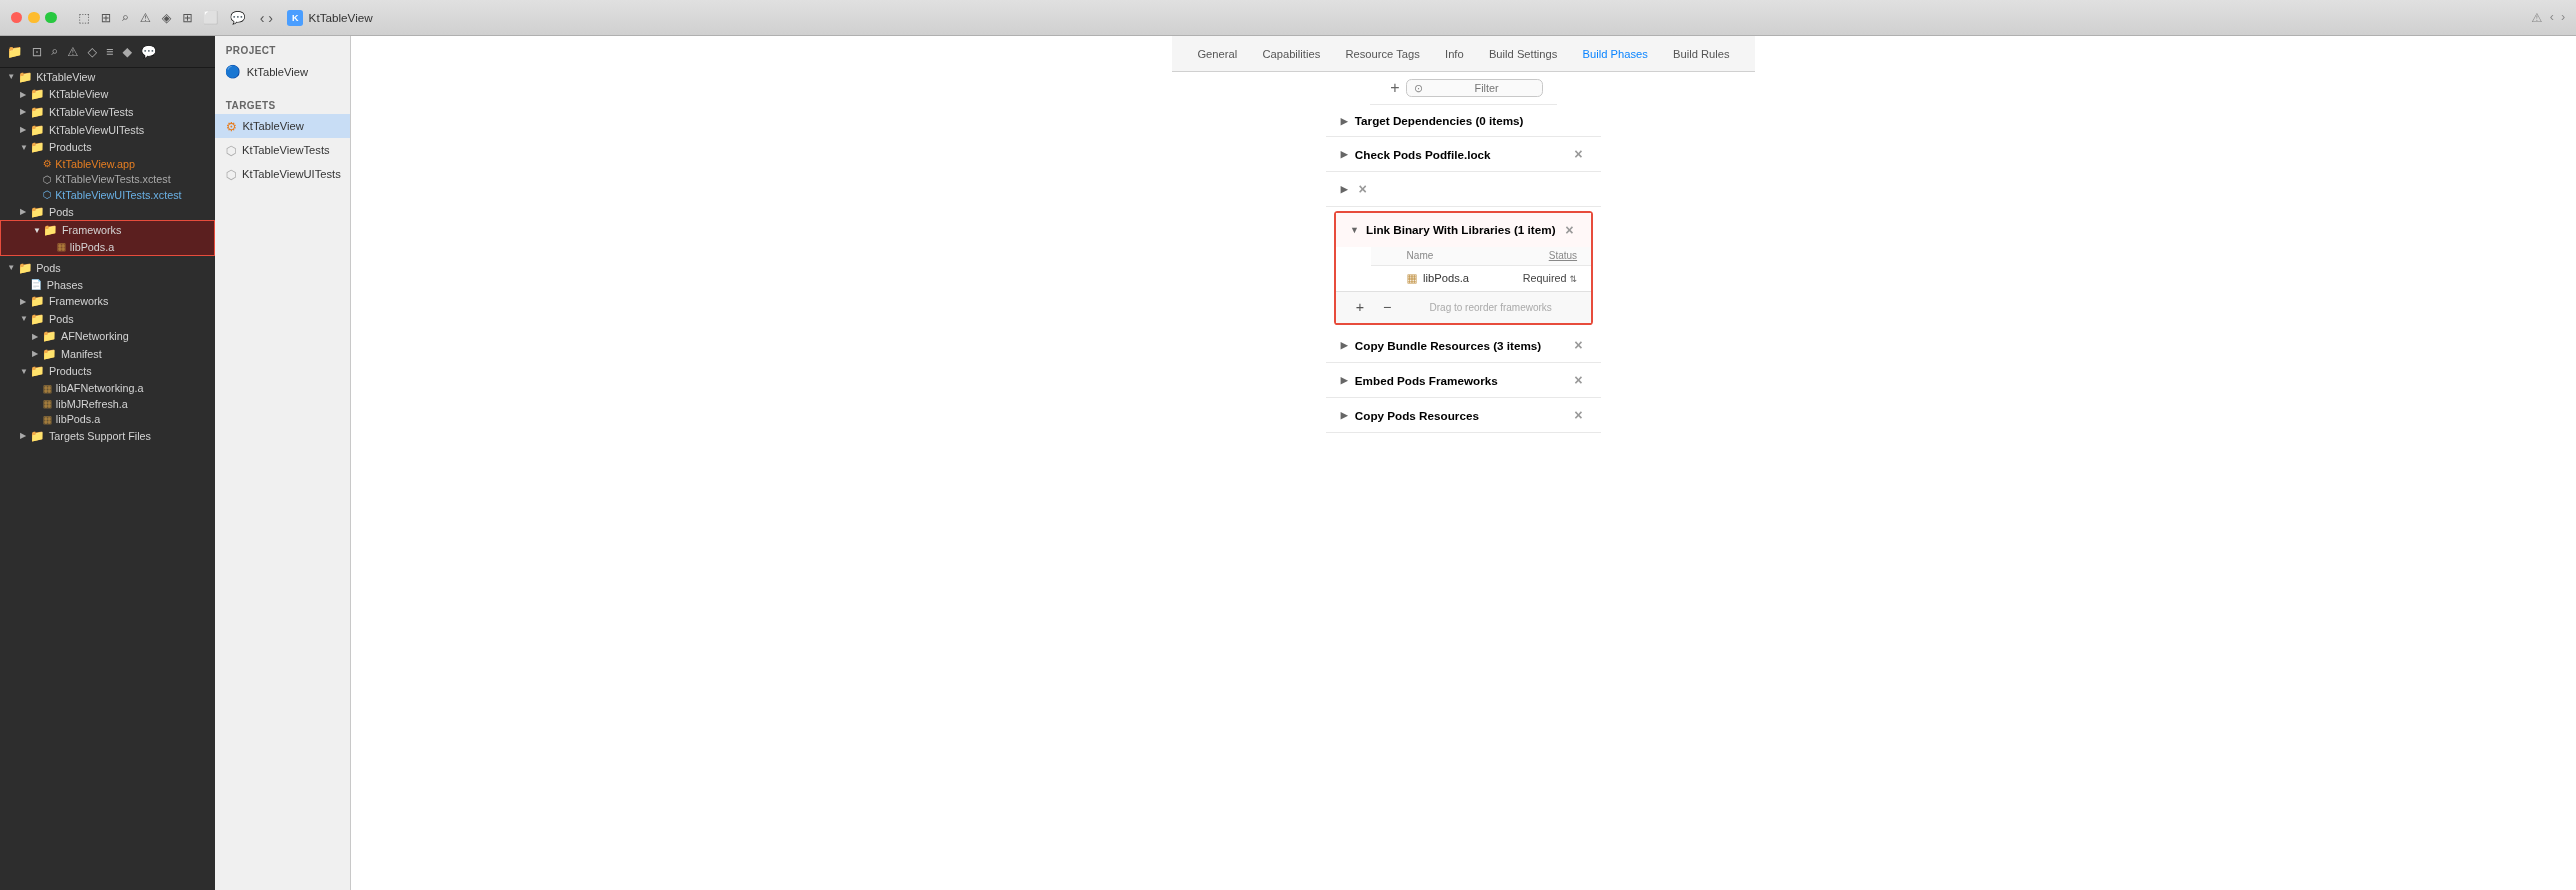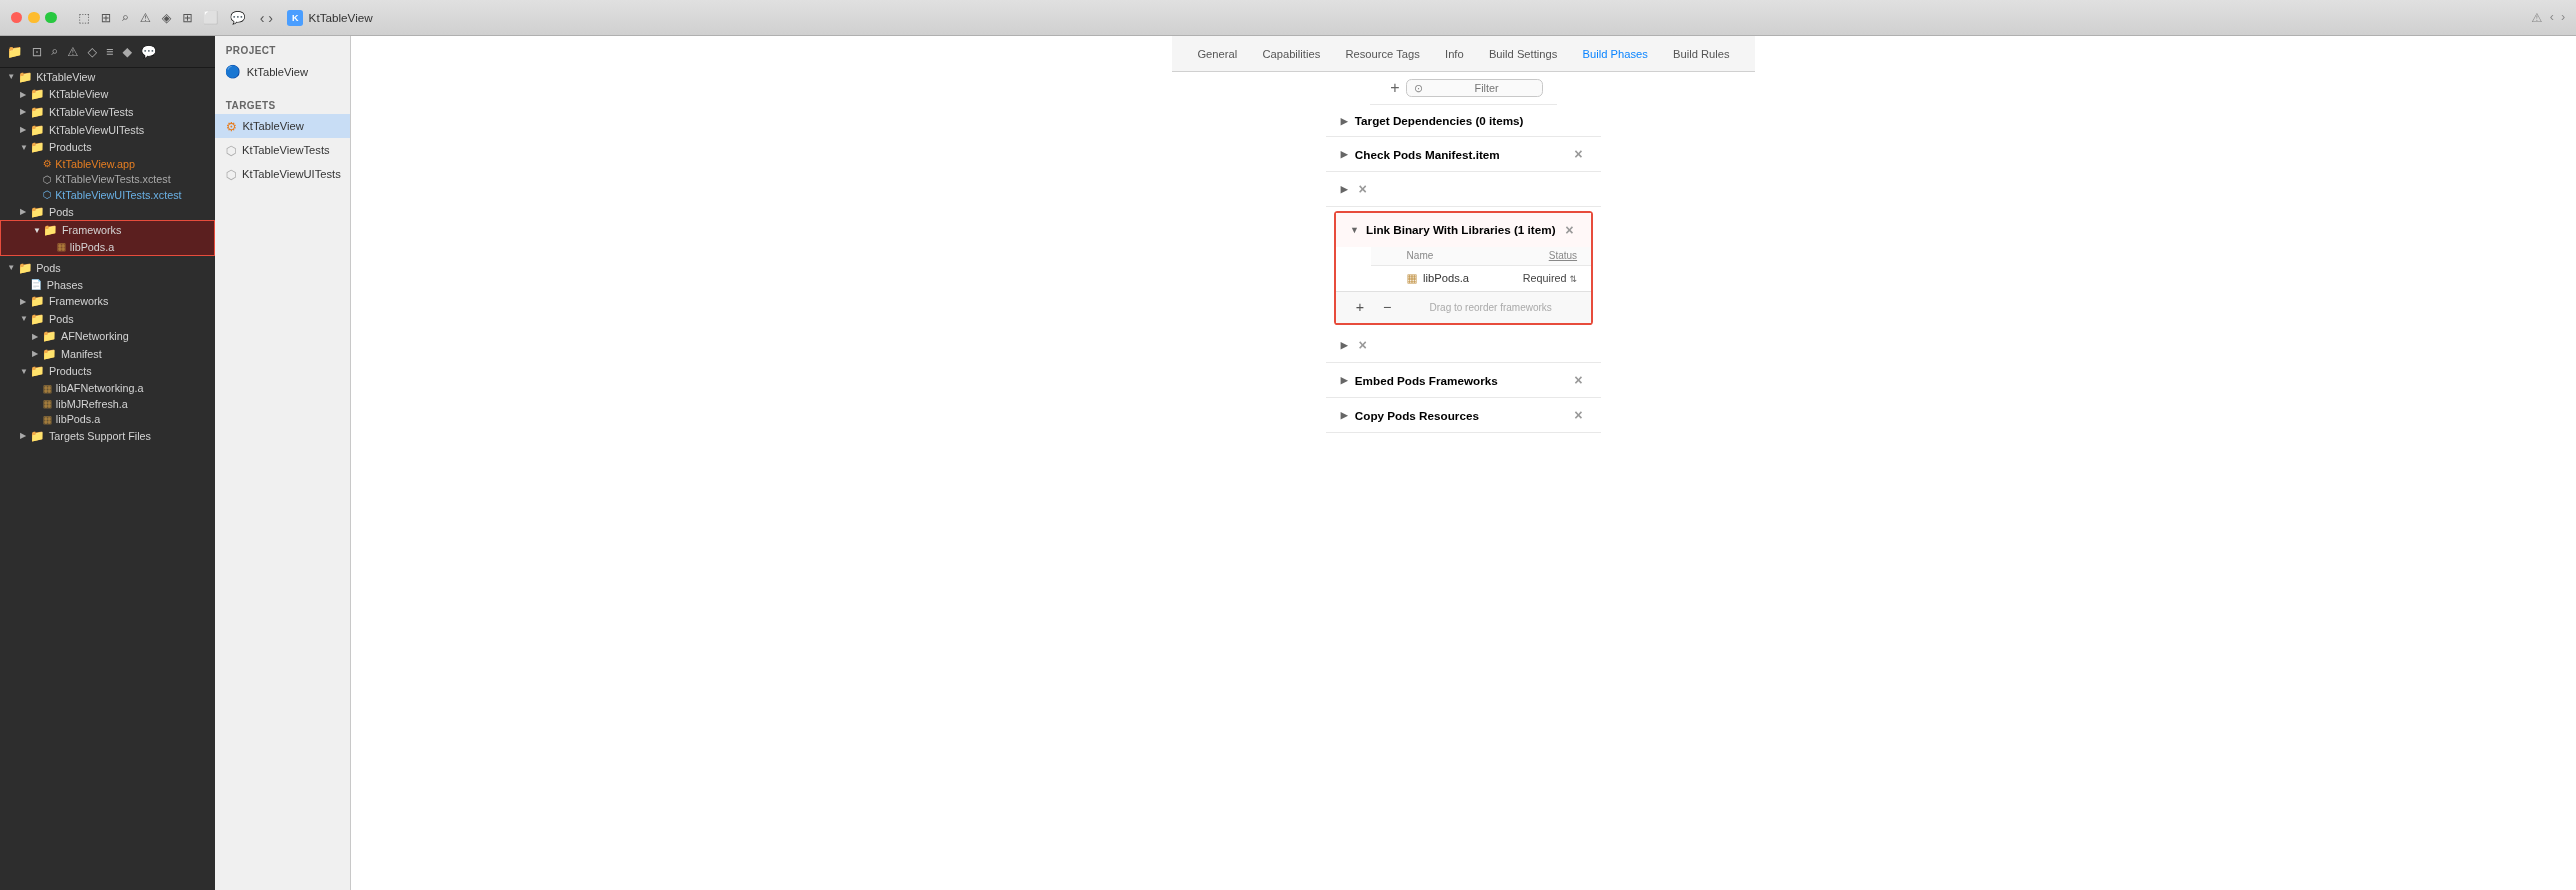--- a/index.html
+++ b/index.html
@@ -474,21 +474,21 @@
       <div class="phase-section">
         <div class="phase-header">
           <span class="phase-triangle">▶</span>
           <span class="phase-title">Target Dependencies (0 items)</span>
         </div>
       </div>
 
       <div class="phase-section">
         <div class="phase-header">
           <span class="phase-triangle">▶</span>
-          <span class="phase-title">Check Pods Manifest.item</span>
+          <span class="phase-title">Check Pods Podfile.lock</span>
           <span class="phase-close">×</span>
         </div>
       </div>
 
       <div class="phase-section">
         <div class="phase-header">
           <span class="phase-triangle">▶</span>
           <span class="phase-close">×</span>
         </div>
       </div>
@@ -515,20 +515,21 @@
         <div class="bottom-toolbar">
           <button class="toolbar-btn">+</button>
           <button class="toolbar-btn">−</button>
           <span class="drag-hint">Drag to reorder frameworks</span>
         </div>
       </div>
 
       <div class="phase-section">
         <div class="phase-header">
           <span class="phase-triangle">▶</span>
+          <span class="phase-title">Copy Bundle Resources (3 items)</span>
           <span class="phase-close">×</span>
         </div>
       </div>
 
       <div class="phase-section">
         <div class="phase-header">
           <span class="phase-triangle">▶</span>
           <span class="phase-title">Embed Pods Frameworks</span>
           <span class="phase-close">×</span>
         </div>

